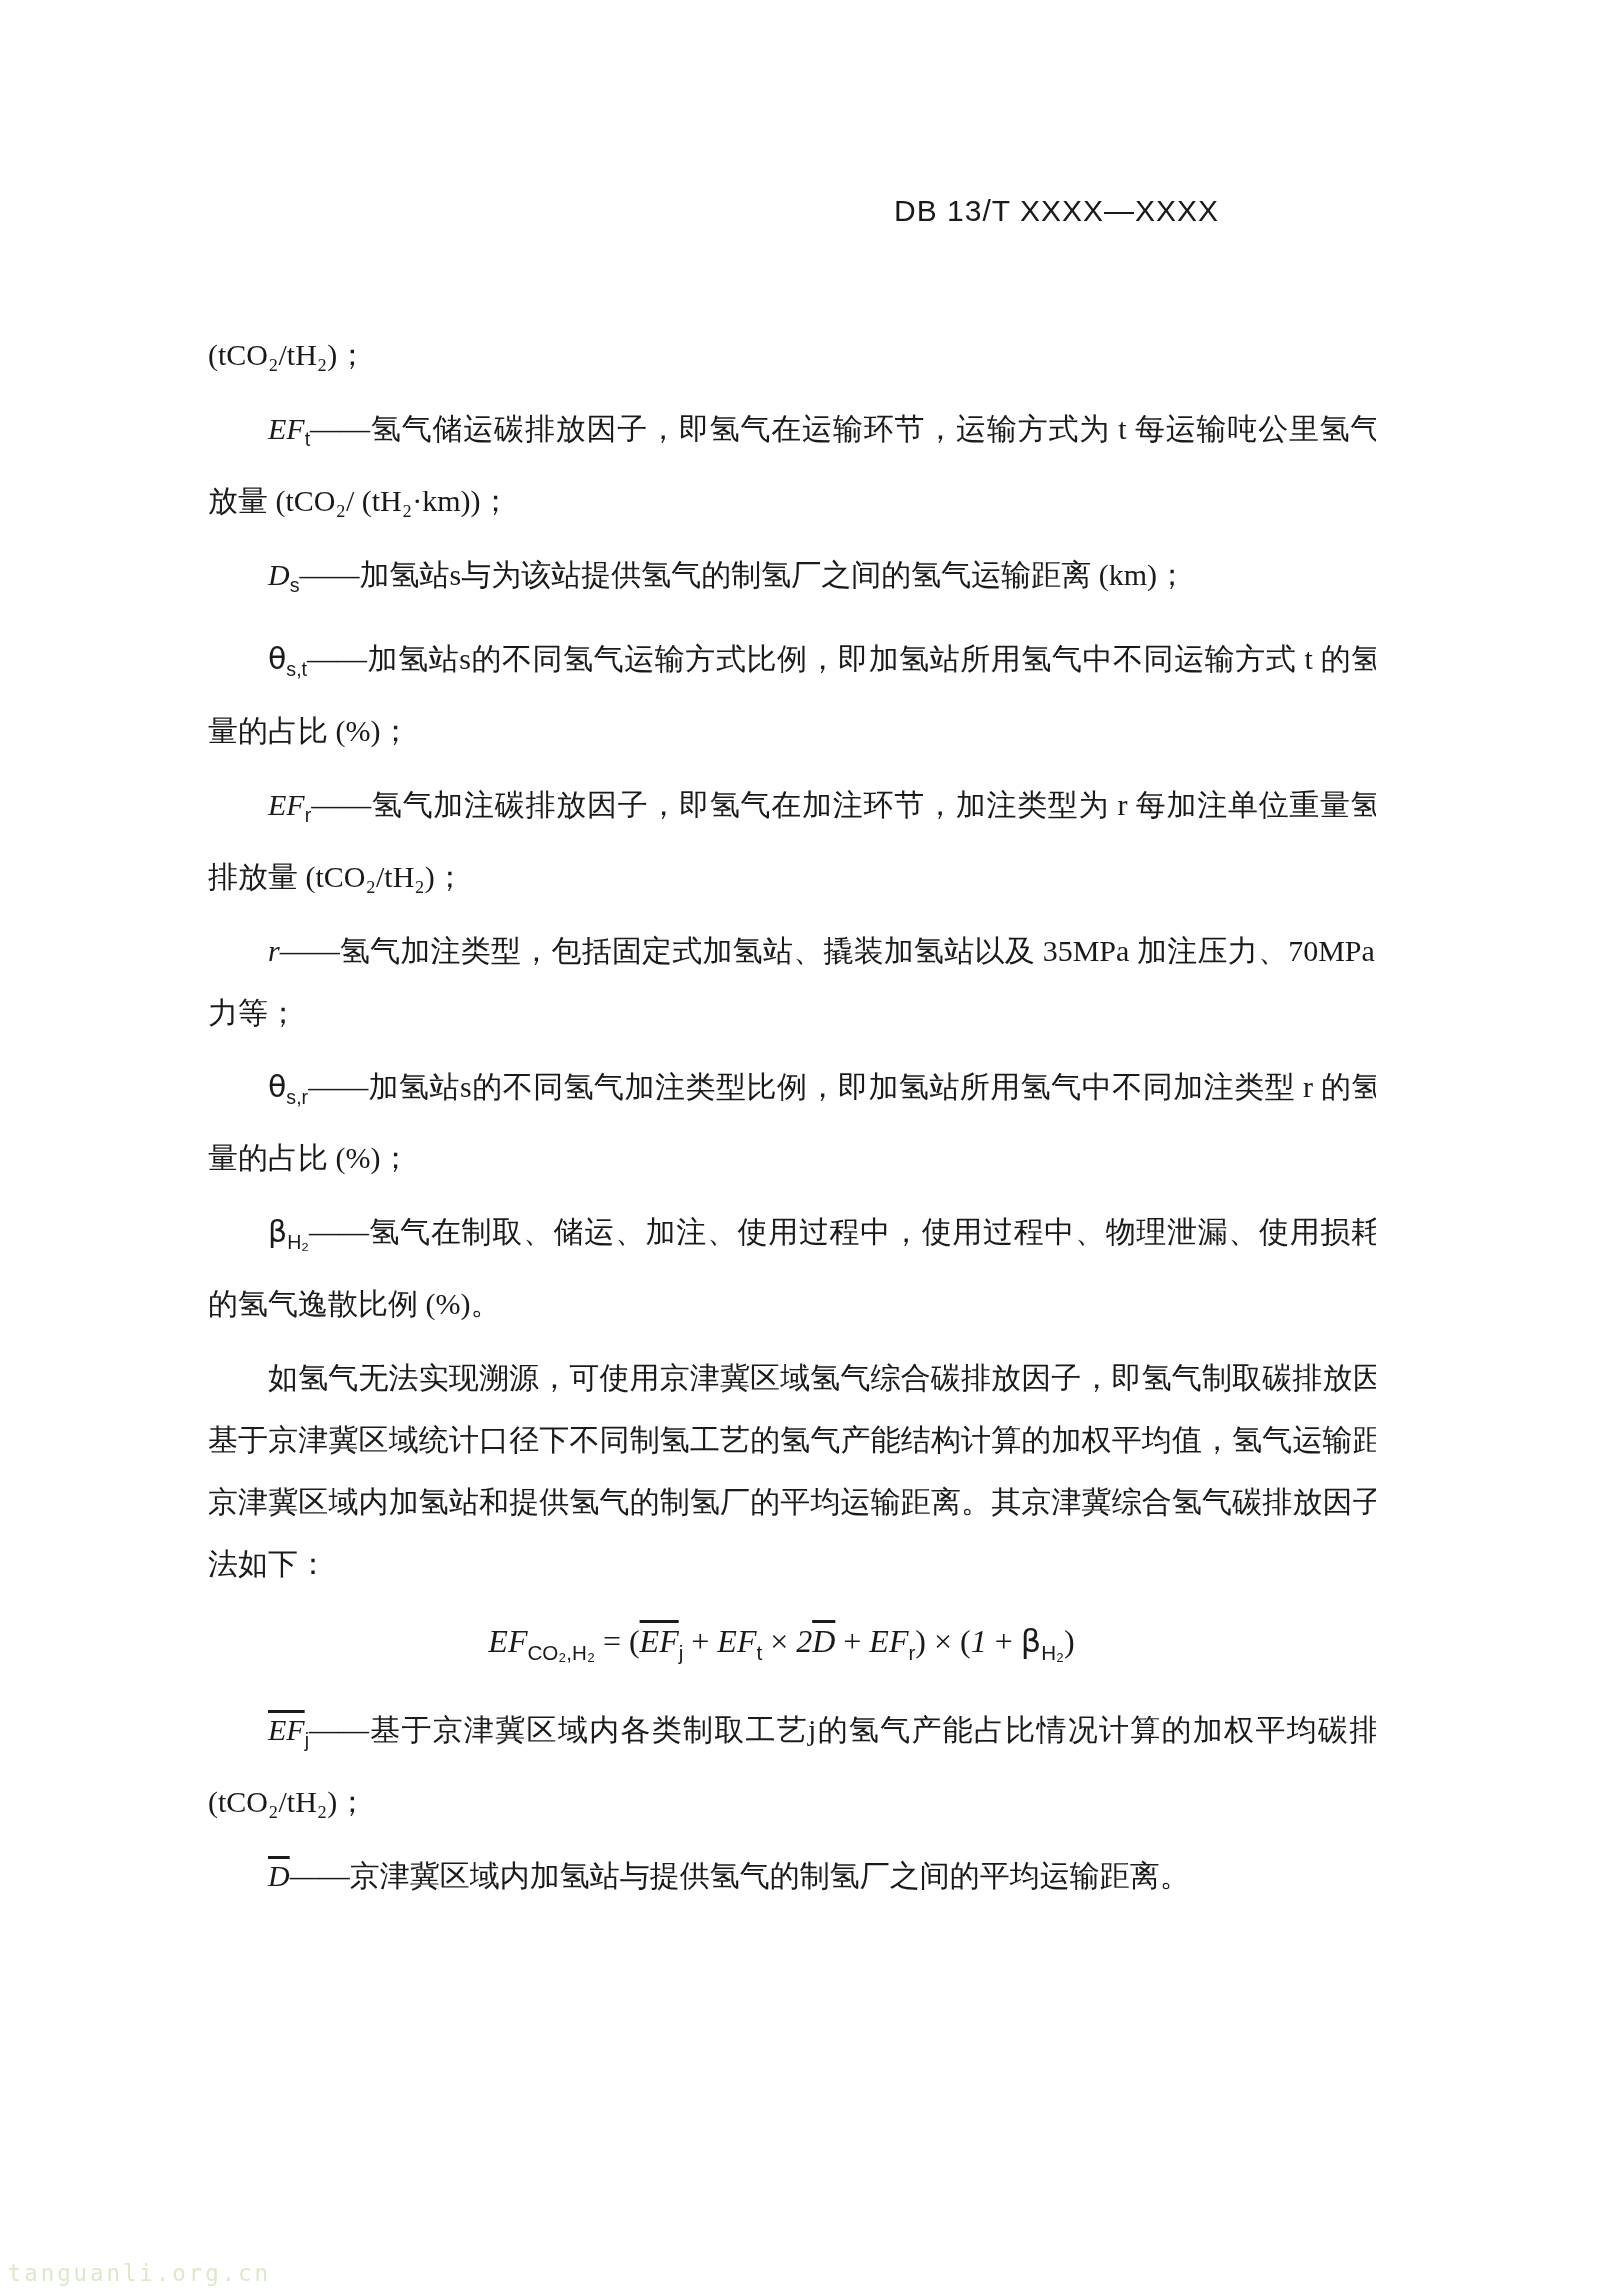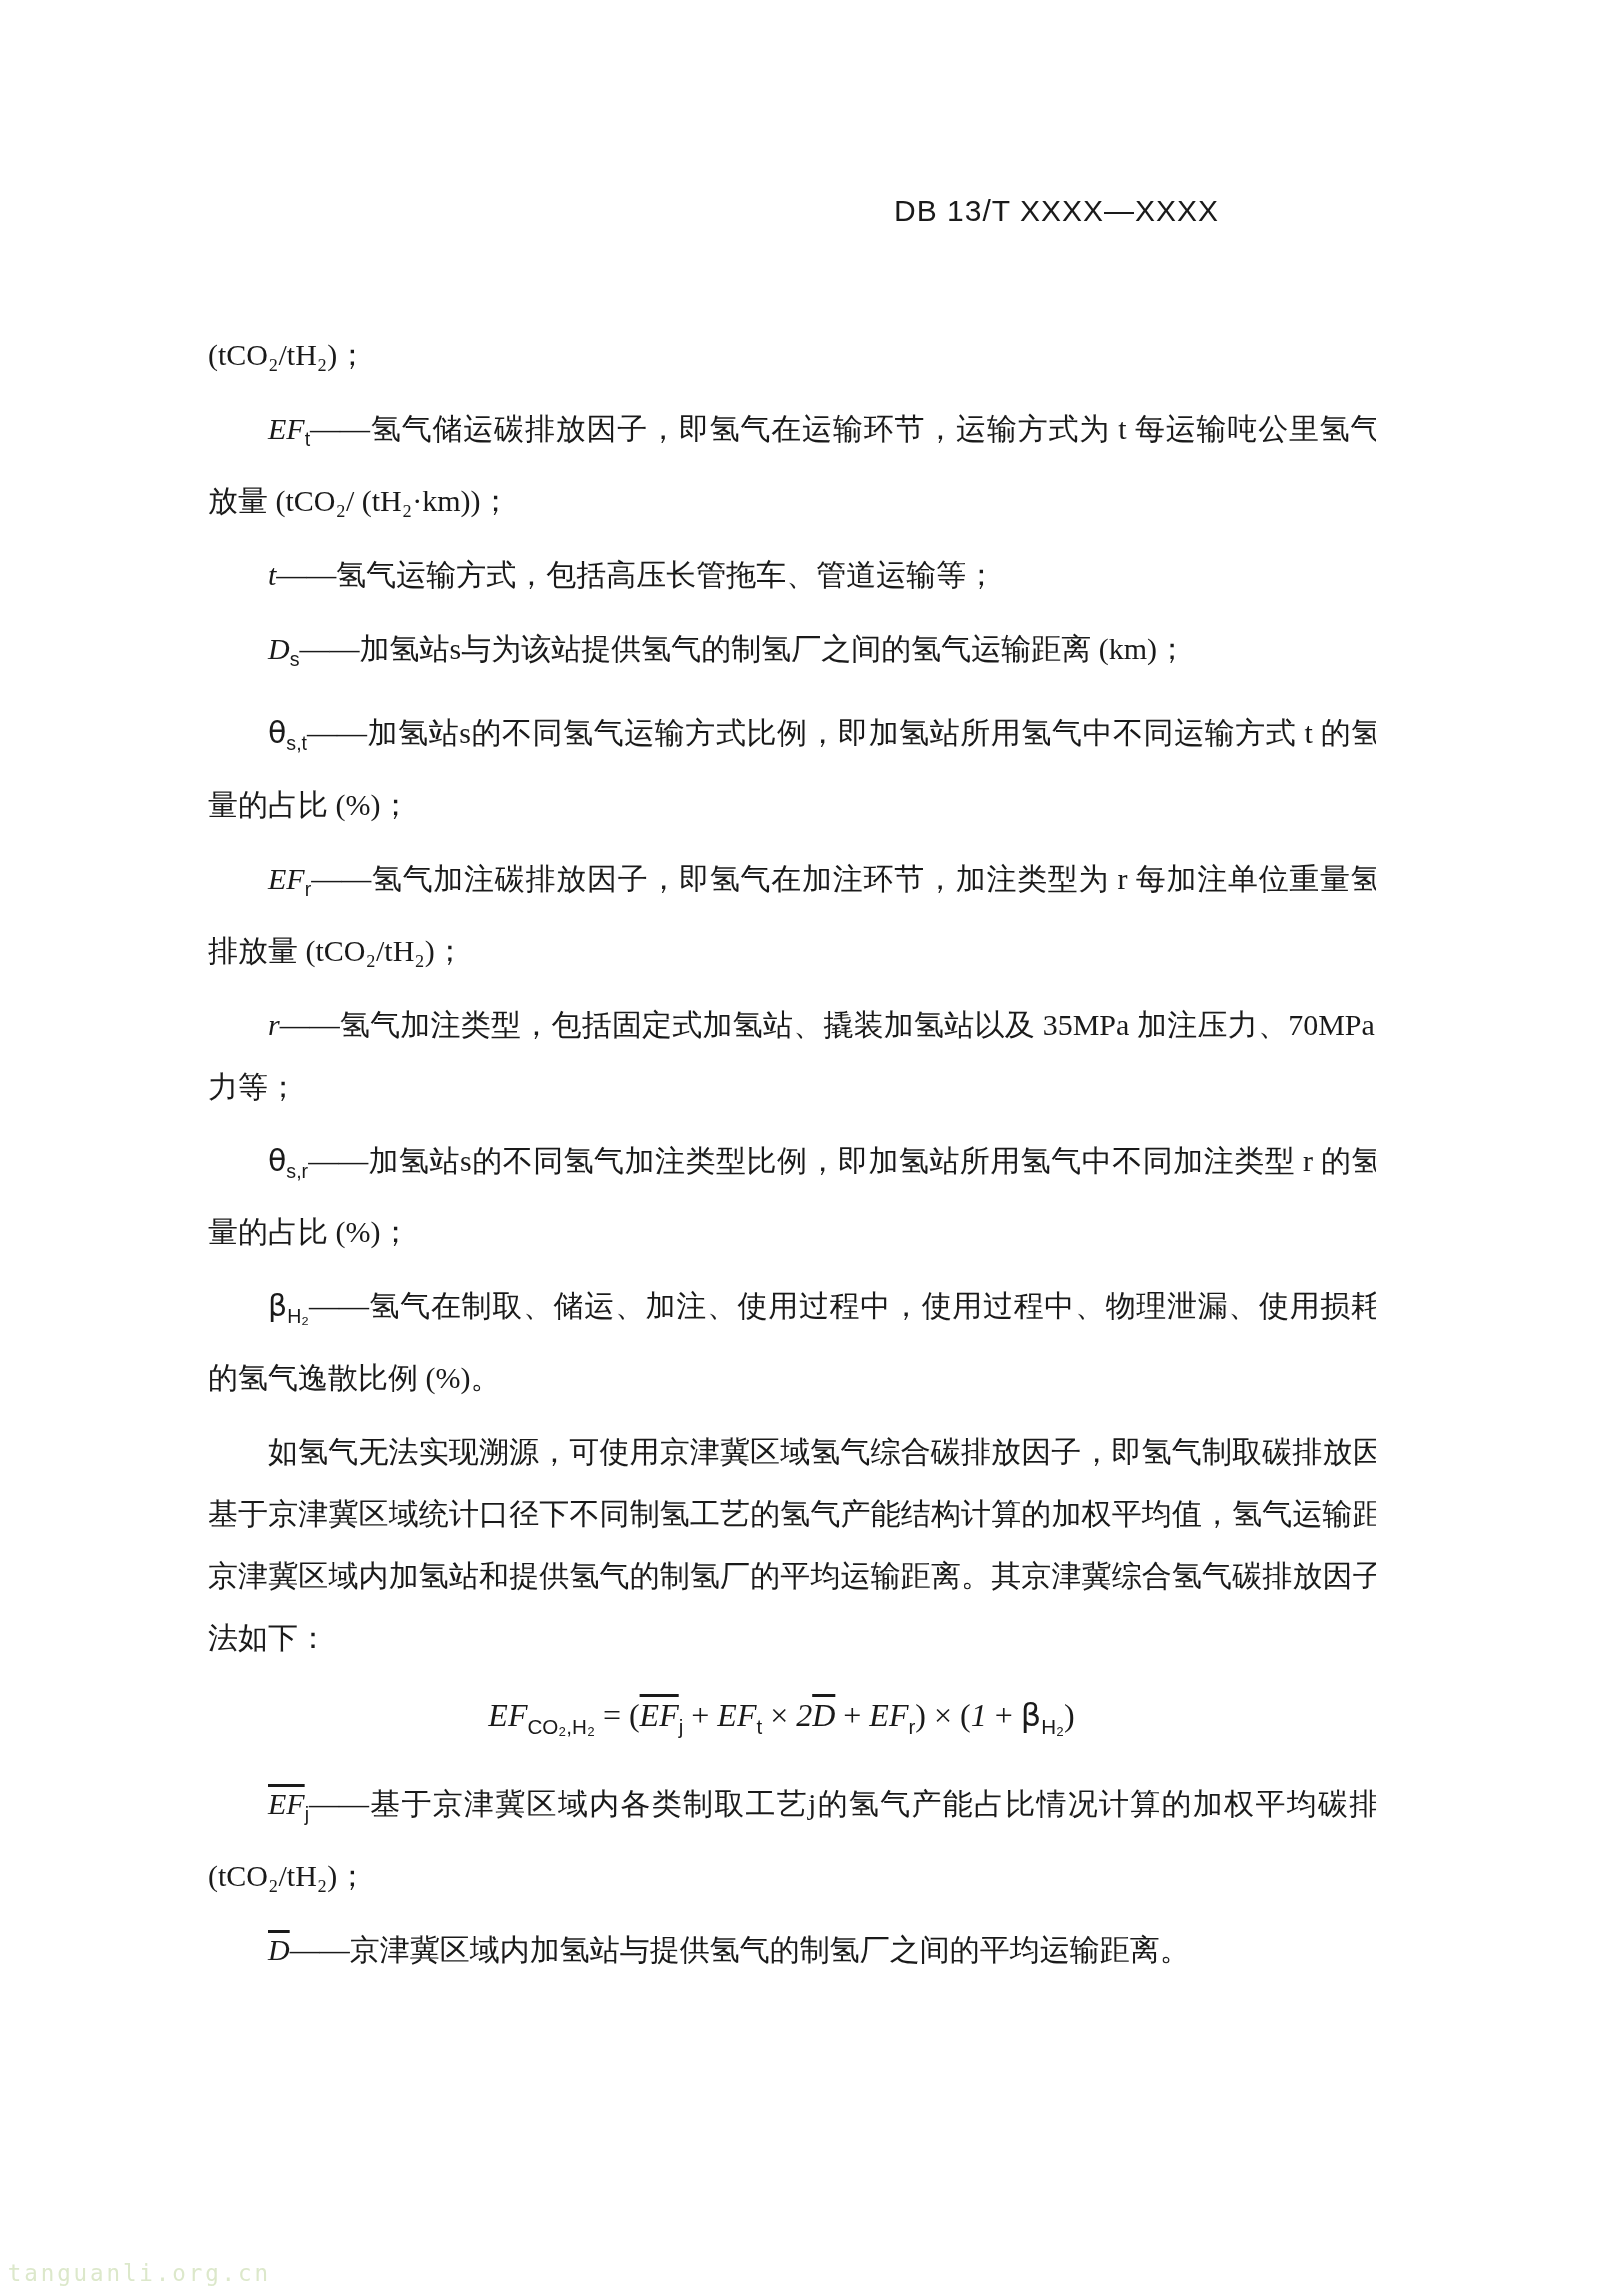--- a/index.html
+++ b/index.html
@@ -99,21 +99,20 @@
 </head>
 <body>
 
 <div class="page">
 
   <div class="page-header">DB 13/T XXXX—XXXX</div>
 
   <div class="content" id="content">
       <div class="para"><span>(tCO₂/tH₂)；</span></div>
       <div class="para indent"><span class="sym">EF</span><span class="sub">t</span><span>——氢气储运碳排放因子，即氢气在运输环节，运输方式为 t 每运输吨公里氢气的碳排放量 (tCO₂/ (tH₂·km))；</span></div>
-      <div class="para indent"><span class="sym">t</span><span>——氢气运输方式，包括高压长管拖车、管道运输等；</span></div>
       <div class="para indent"><span class="sym">D</span><span class="sub">s</span><span>——加氢站s与为该站提供氢气的制氢厂之间的氢气运输距离 (km)；</span></div>
       <div class="para indent"><span class="sym greek">θ</span><span class="sub">s,t</span><span>——加氢站s的不同氢气运输方式比例，即加氢站所用氢气中不同运输方式 t 的氢气运输量的占比 (%)；</span></div>
       <div class="para indent"><span class="sym">EF</span><span class="sub">r</span><span>——氢气加注碳排放因子，即氢气在加注环节，加注类型为 r 每加注单位重量氢气的碳排放量 (tCO₂/tH₂)；</span></div>
       <div class="para indent"><span class="sym">r</span><span>——氢气加注类型，包括固定式加氢站、撬装加氢站以及 35MPa 加注压力、70MPa 加注压力等；</span></div>
       <div class="para indent"><span class="sym greek">θ</span><span class="sub">s,r</span><span>——加氢站s的不同氢气加注类型比例，即加氢站所用氢气中不同加注类型 r 的氢气运输量的占比 (%)；</span></div>
       <div class="para indent"><span class="sym greek">β</span><span class="sub">H₂</span><span>——氢气在制取、储运、加注、使用过程中，使用过程中、物理泄漏、使用损耗等造成的氢气逸散比例 (%)。</span></div>
       <div class="para indent"><span>如氢气无法实现溯源，可使用京津冀区域氢气综合碳排放因子，即氢气制取碳排放因子使用基于京津冀区域统计口径下不同制氢工艺的氢气产能结构计算的加权平均值，氢气运输距离使用京津冀区域内加氢站和提供氢气的制氢厂的平均运输距离。其京津冀综合氢气碳排放因子计算方法如下：</span></div>
       <div class="para formula-row"><span class="formula"><span class="it">EF</span><span class="sub">CO₂,H₂</span><span class=""> = (</span><span class="it ol">EF</span><span class="sub">j</span><span class=""> + </span><span class="it">EF</span><span class="sub">t</span><span class=""> × </span><span class="it">2</span><span class="it ol">D</span><span class=""> + </span><span class="it">EF</span><span class="sub">r</span><span class="">) × (</span><span class="it">1</span><span class=""> + </span><span class="greek">β</span><span class="sub">H₂</span><span class="">)</span></span><span class="eqno">(A.4)</span></div>
       <div class="para indent"><span class="sym ol">EF</span><span class="sub">j</span><span>——基于京津冀区域内各类制取工艺j的氢气产能占比情况计算的加权平均碳排放因子 (tCO₂/tH₂)；</span></div>
       <div class="para indent"><span class="sym ol">D</span><span>——京津冀区域内加氢站与提供氢气的制氢厂之间的平均运输距离。</span></div>

